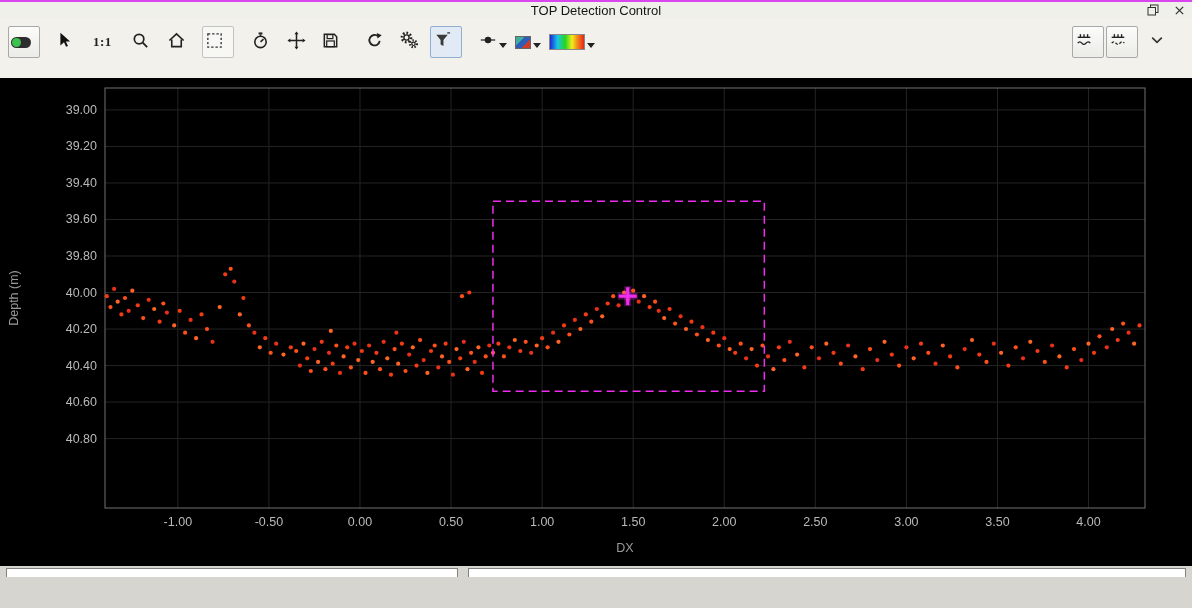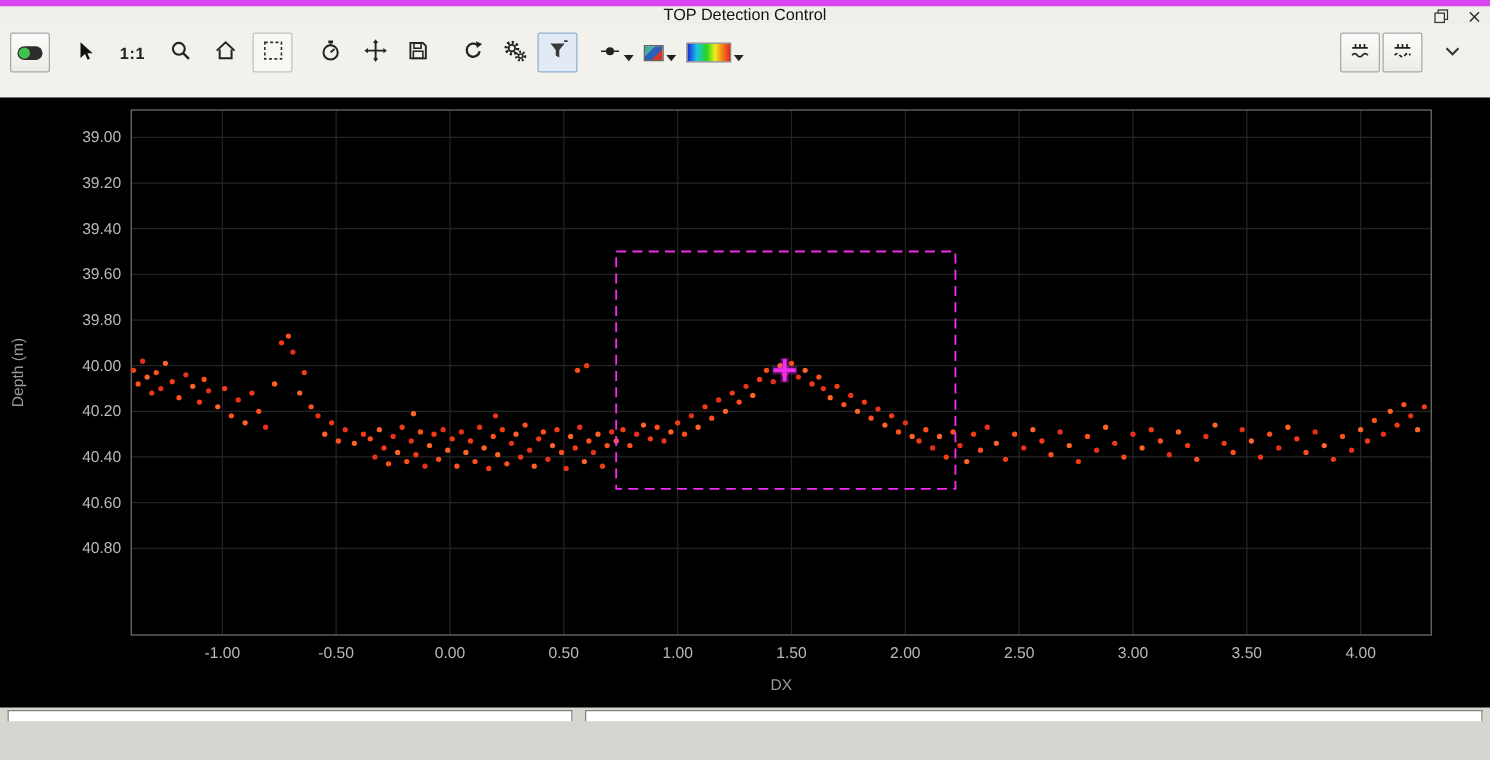--- a/index.html
+++ b/index.html
@@ -1,34 +1,34 @@
 <!DOCTYPE html>
 <html><head>
 <meta charset="utf-8">
 <style>
   * { box-sizing: border-box; margin: 0; padding: 0; }
   html,body { width:1192px; height:608px; overflow:hidden; }
   body { font-family:"Liberation Sans", sans-serif; background:#d6d5cf; }
 
   
-  .titlebar { height:18px; background:#eff0ea; border-top:5px solid #d946ef;
+  .titlebar { height:18px; background:#eff0ea; border-top:2px solid #d946ef;
               position:relative; display:flex; align-items:center; }
   .titlebar .title { position:absolute; left:0; right:0; text-align:center;
                      font-size:13px; line-height:17px; color:#141414; }
   .win-controls { position:absolute; right:6px; top:0; height:18px;
                   display:flex; align-items:center; gap:12px; }
   .win-btn { background:none; border:none; width:14px; height:16px;
              display:flex; align-items:center; justify-content:center; cursor:pointer; }
 
   
   .toolbar { height:60px; background:#f2f1ec; display:flex; align-items:flex-start;
              padding:8px 14px 0 8px; }
-  .tb { height:32px; min-width:32px; display:flex; align-items:center; justify-content:center;
+  .tb { height:32px; min-width:32px; display:flex; align-items:center; justify-content:flex-start;
         background:transparent; border:1px solid transparent; border-radius:2px;
-        padding:0 2px; cursor:pointer; }
+        padding:0 2px; cursor:pointer;font-family:Liberation Serif, serif; }
   .tb.raised   { border-color:#a9a9a9; background:linear-gradient(#fcfcfa,#ebebe7); }
   .tb.boxed    { border-color:#c2c2c2; background:#f7f7f4; }
   .tb.selected { border-color:#90aed0; background:#e2ebf5; }
   .txticon { font-size:13px; font-weight:bold; color:#222; letter-spacing:0.5px; }
   .caret { margin-left:2px; align-self:flex-end; margin-bottom:5px; }
   .toggle-pill { width:20px; height:11px; border-radius:6px; background:#2e2e2e; position:relative; display:inline-block; }
   .toggle-pill .dot { position:absolute; left:1px; top:1px; width:9px; height:9px;
                       border-radius:50%; background:#3cc24d; }
   .swatch-multi { width:16px; height:13px; border:1px solid #666; display:inline-block;
                   background:linear-gradient(135deg,#3fae9f 0 33%,#2e5fb8 33% 66%,#cf3a2a 66% 100%); }

